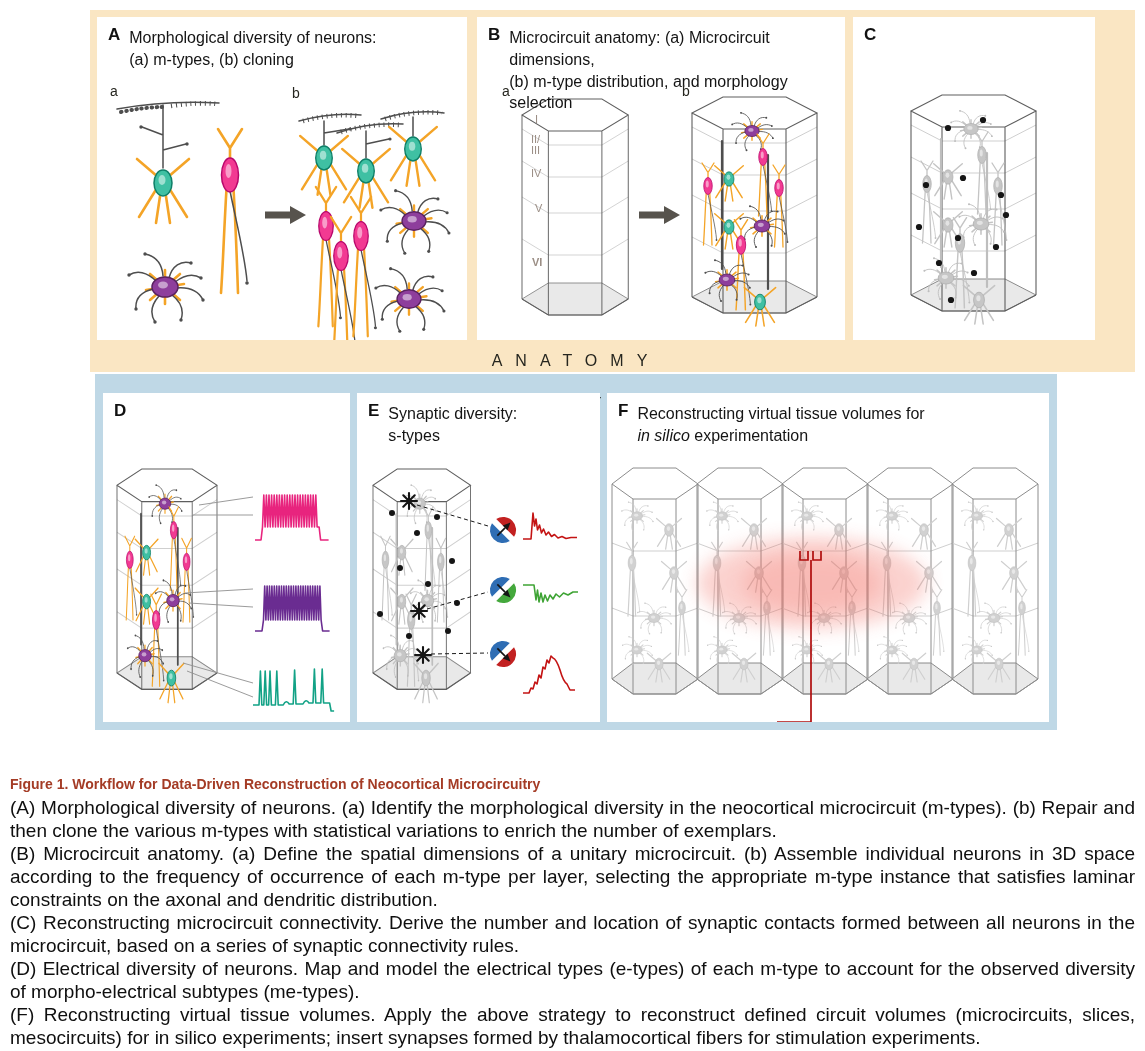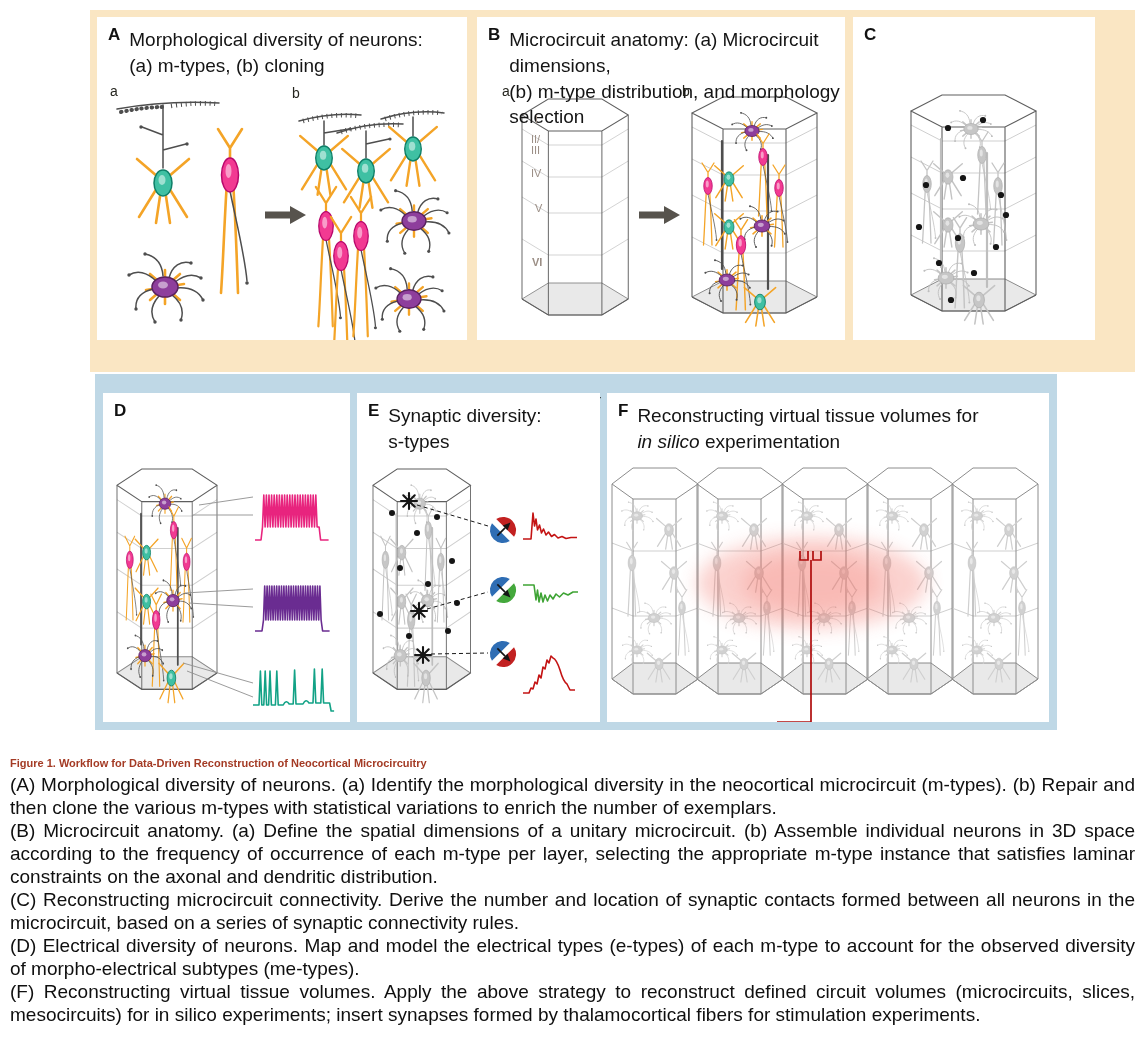--- a/index.html
+++ b/index.html
@@ -11,26 +11,26 @@
   .band-physiology{left:95px;top:374px;width:962px;height:356px;background:var(--c-blue,#BFD8E6);}
   .band-label{position:absolute;text-align:center;font-size:16px;letter-spacing:13px;
               color:#26261F;font-weight:normal;}
   .anatomy-label{left:0;width:972px;bottom:2px;}
   .physiology-label{left:8px;width:1114px;top:1px;margin-top:20px;}
 
   .panel{position:absolute;background:#FFF;}
   .panel svg{position:absolute;left:0;top:0;}
   .panel-header{position:absolute;top:9px;left:11px;display:flex;gap:9px;align-items:flex-start;z-index:3;}
   .panel-letter{font-size:17px;font-weight:bold;line-height:1.05;color:#111;}
-  .panel-title{font-size:19px;line-height:1.36;color:#141414;padding-top:1px;}
+  .panel-title{font-size:16px;line-height:1.36;color:#141414;padding-top:1px;}
   .sub-label{position:absolute;font-size:14px;color:#26261F;z-index:3;}
   .layer-label{position:absolute;font-size:11px;line-height:11px;color:#9B8E85;white-space:pre-line;z-index:3;}
 
   .caption{position:absolute;left:10px;top:757px;width:1125px;color:#0F0F0F;}
-  .caption-title{font-weight:bold;font-size:11px;color:var(--c-captiontitle,#A43B25);margin-bottom:4px;}
+  .caption-title{font-weight:bold;font-size:14px;color:var(--c-captiontitle,#A43B25);margin-bottom:4px;margin-top:19px;}
   .caption p{margin:0;font-size:19px;line-height:23px;text-align:justify;}
 
   
   .pedge{stroke:#5E5E5E;stroke-width:1.1;fill:none;}
   .pring{stroke:#CFCFCF;stroke-width:1;fill:none;}
   .pbot{fill:#E9E9E9;stroke:#8A8A8A;stroke-width:1;}
   .soma{fill:var(--soma,#C6C6C6);stroke:var(--somaEdge,#9D9D9D);stroke-width:1.5;}
   .hl{fill:#FFF;opacity:.5;}
   .dend{stroke:var(--dend,#F4A427);stroke-width:2.6;fill:none;stroke-linecap:round;}
   .axon{stroke:var(--axon,#4E4E4E);stroke-width:1.5;fill:none;stroke-linecap:round;}
@@ -297,20 +297,21 @@
             <circle class="bdot" cx="95" cy="120" r="3.1"></circle>
               <circle class="bdot" cx="40" cy="205" r="3.1"></circle>
           </g>
         </g>
       </svg>
       <div class="panel-header">
         <span class="panel-letter">C</span>
       </div>
     </div>
 
+    <div class="band-label anatomy-label">ANATOMY</div>
   </div>
 
   <div class="band band-physiology">
     <div class="band-label physiology-label">PHYSIOLOGY</div>
 
     <div class="panel" style="left:8px;top:19px;width:247px;height:329px;">
       <svg viewBox="0 0 247 329" width="247" height="329">
         <g transform="translate(14,76) scale(0.8,1.02)">
           <use href="#prismStd"></use>
           <use href="#circuitColored"></use>

